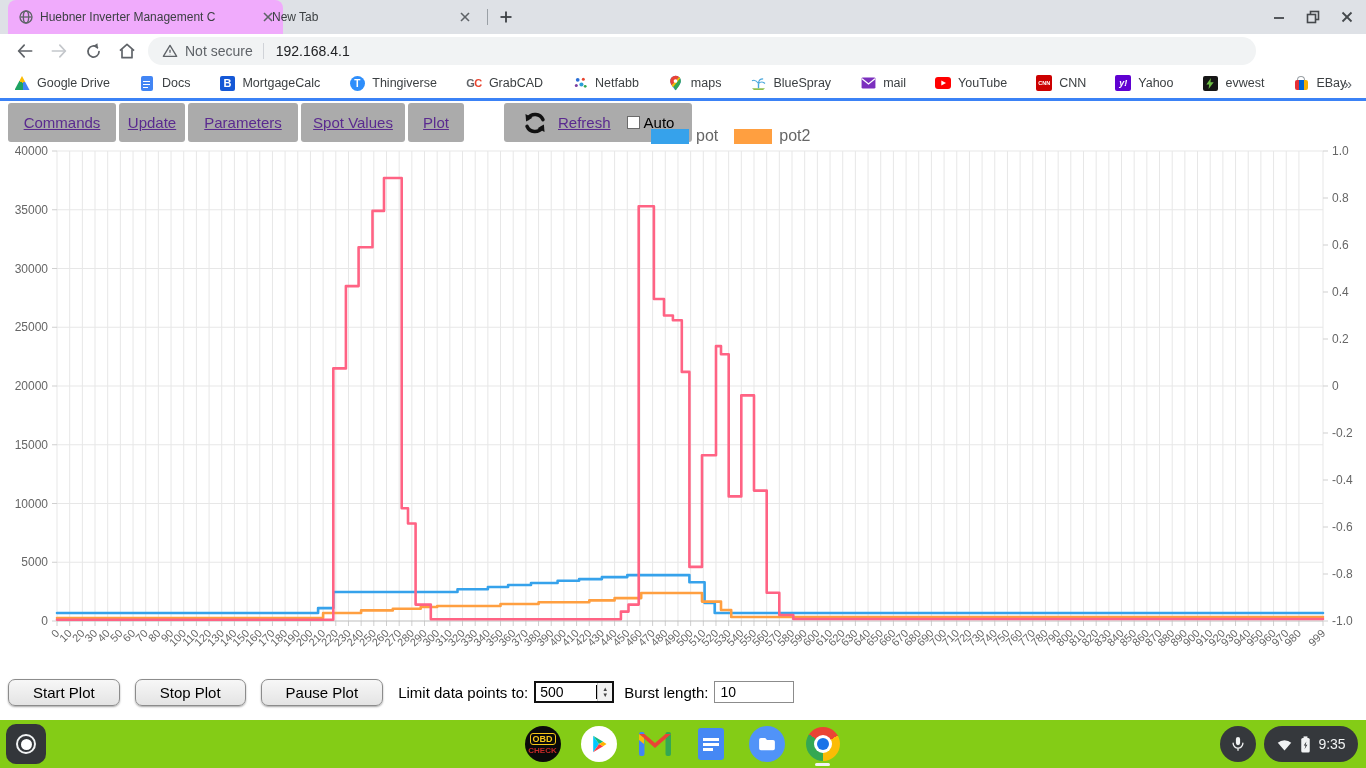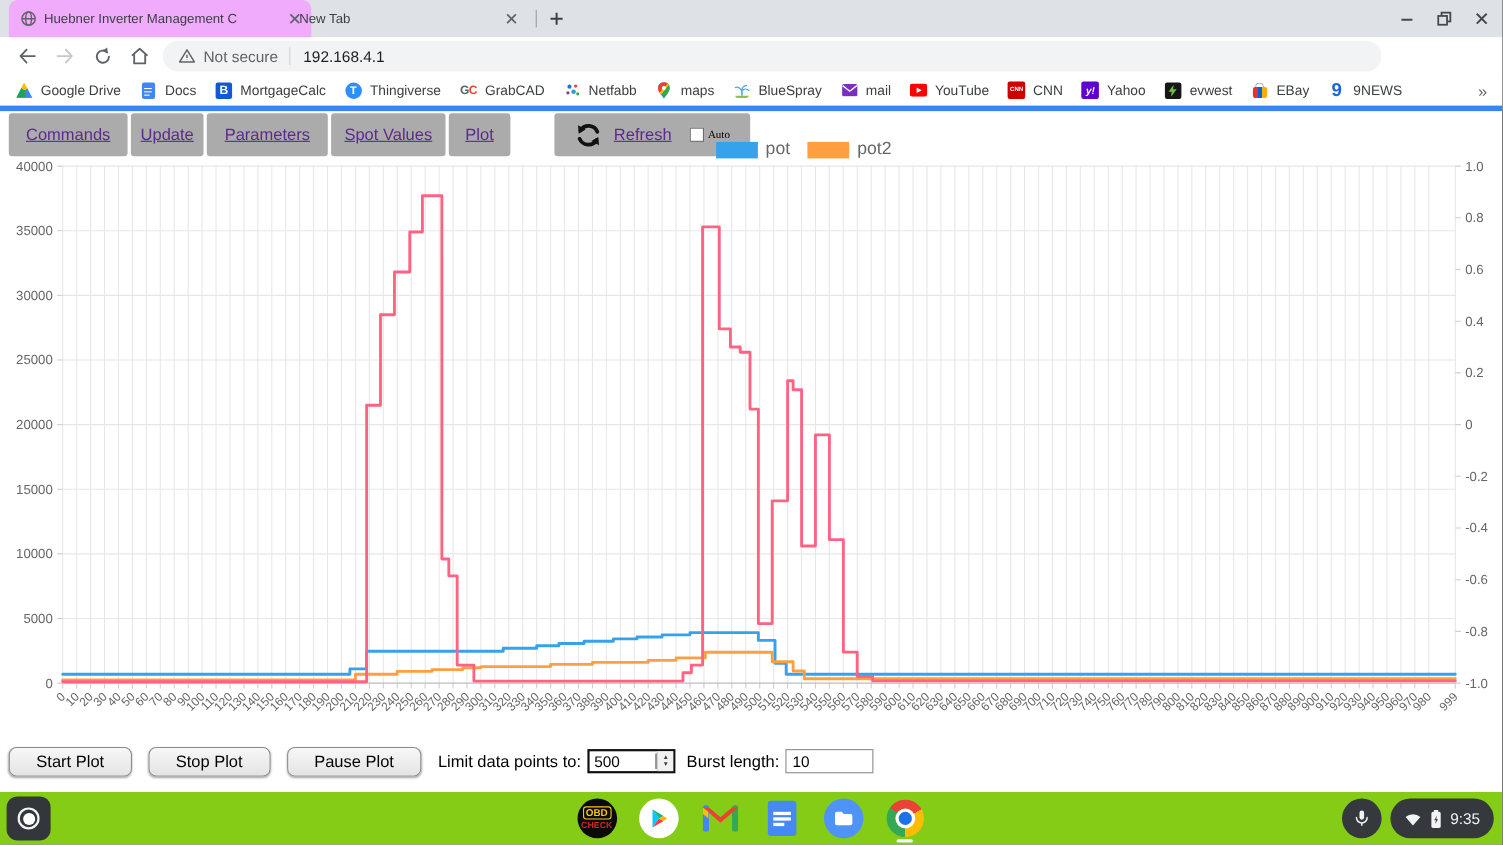--- a/index.html
+++ b/index.html
@@ -22,33 +22,33 @@
   .navbar { position:absolute; left:0; top:34px; width:1366px; height:34px; background:#fff; display:flex; align-items:center; }
   .nav-ico { width:34px; height:34px; display:flex; align-items:center; justify-content:center; }
   .omnibox { position:absolute; left:148px; top:3px; width:1108px; height:28px; background:#F1F3F4;
     border-radius:14px; display:flex; align-items:center; padding:0 14px; }
   .omni-sec { font-size:14px; color:#5F6368; margin:0 10px 0 7px; }
   .omni-div { width:1px; height:16px; background:#D0D3D8; margin-right:12px; }
   .omni-url { font-size:14px; color:#202124; }
   .nav-right { position:absolute; right:6px; top:34px; height:34px; display:flex; align-items:center; gap:12px; padding-right:6px; }
   
   .bookbar { position:absolute; left:0; top:68px; width:1366px; height:33px; background:#fff;
-    display:flex; align-items:center; padding:0 14px; border-bottom:5px solid #3b82f6; }
+    display:flex; align-items:center; padding:0 14px; border-bottom:3px solid #3b82f6;gap:12px; }
   .bm { display:flex; align-items:center; margin-right:17px; cursor:default; }
   .bm-label { font-size:12.5px; color:#3C4043; margin-left:7px; white-space:nowrap; }
   .bm-ico { width:16px; height:16px; display:flex; align-items:center; justify-content:center; flex:0 0 16px; font-weight:bold; }
   .bm-overflow { position:absolute; right:14px; top:7px; font-size:15px; color:#5F6368; }
   
   .ptoolbar { position:absolute; left:8px; top:103px; display:flex; gap:3px; }
   .pcell { background:#ABABAB; height:39px; display:flex; align-items:center; justify-content:center; border-radius:3px; }
   .pcell a { color:#5A2A8F; font-size:15px; text-decoration:underline; }
   .pcell-refresh { padding:0 18px; gap:10px;margin-left:37px; }
   .refresh-link { color:#0000EE; font-size:15px; text-decoration:underline; }
   .checkbox { width:13px; height:13px; background:#fff; border:1px solid #6B6B6B; display:inline-block; }
-  .auto-label { font-size:10px; color:#000; margin-left:4px;font-family:Liberation Serif, serif; }
+  .auto-label { font-size:15px; color:#000; margin-left:4px; }
   
   .legend { position:absolute; left:651px; top:128px; display:flex; align-items:center; height:16px; }
   .lg-swatch { width:38px; height:15px; margin-right:7px; }
   .lg-label { font-size:16px; color:#666; margin-right:16px; }
   
   .chartwrap { position:absolute; left:0; top:143px; width:1366px; height:532px; }
   
   .controls { position:absolute; left:8px; top:678px; display:flex; align-items:center; height:28px; }
   .btn { height:27px; padding:0 24px; margin-right:15px; font-size:15px; color:#000;
     background:linear-gradient(#F7F7F7,#E4E4E4); border:1px solid #8C8C8C; border-radius:7px;

